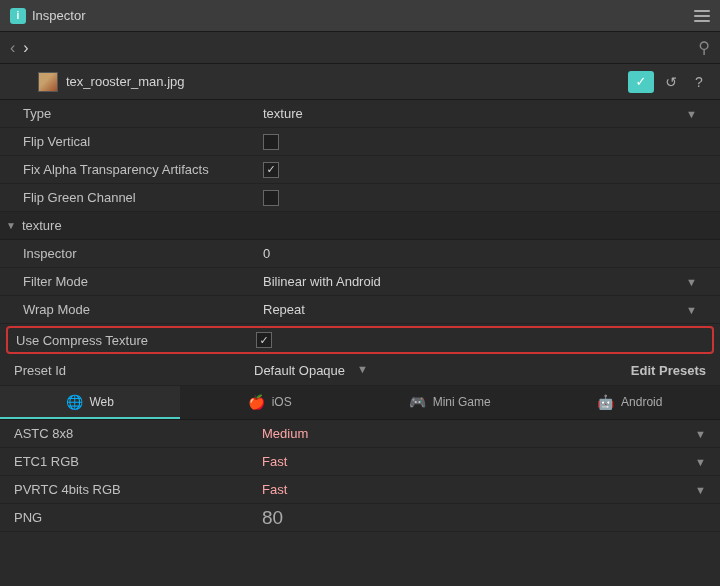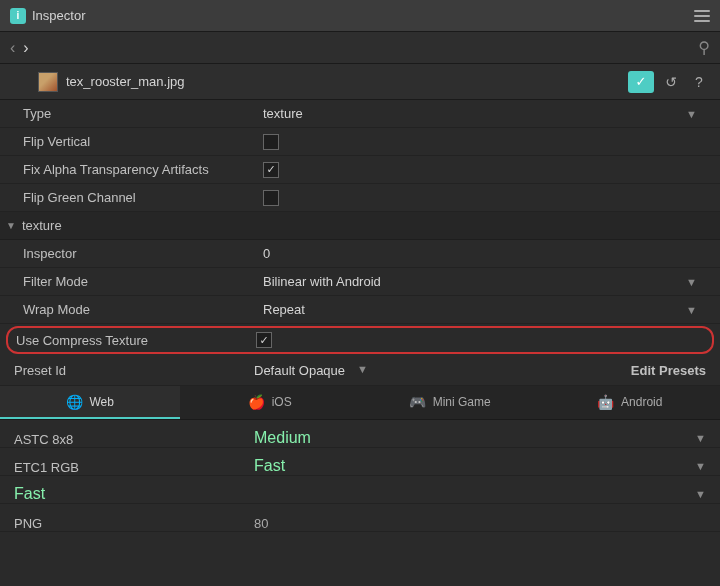--- a/index.html
+++ b/index.html
@@ -171,21 +171,21 @@
     .section-caret {
       font-size: 10px; color: #888;
     }
     .section-label {
       font-size: 13px; color: #c0c0c0; font-weight: 500;
     }
 
     
     .prop-row.highlighted {
       border: 2px solid #cc3333;
-      border-radius: 12px;
+      border-radius: 4px;
       margin: 2px 6px;
       padding: 0 8px;
       height: 28px;
     }
 
     
     .preset-row {
       display: flex;
       align-items: center;
       height: 30px;
@@ -232,38 +232,39 @@
     .tab.active {
       color: #d4d4d4;
       background: #2e2e2e;
       border-bottom: 2px solid #4ecdc4;
     }
     .tab-icon { font-size: 14px; }
 
     
     .plat-row {
       display: flex;
-      align-items: flex-end;
+      align-items: center;
       height: 28px;
       padding: 0 14px;
       border-bottom: 1px solid #222;
+      gap: 8px;
     }
     .plat-label {
       width: 240px;
       font-size: 13px; color: #c0c0c0; flex-shrink: 0;
     }
     .plat-value {
       flex: 1;
       display: flex; align-items: center; justify-content: space-between;
     }
     .plat-value-text {
-      font-size: 16px; color: #86efac;
+      font-size: 13px; color: #fca5a5;
     }
     .plat-value-num {
-      font-size: 13px; color: #aaa;
+      font-size: 19px; color: #aaa;
     }
     .plat-dropdown-arrow { color: #888; font-size: 11px; }
   </style>
 </head>
 <body>
 
 <div class="title-bar">
   <div class="title-bar-left">
     <div class="title-icon">i</div>
     <span class="title-text">Inspector</span>
@@ -407,20 +408,21 @@
 
   <div class="plat-row">
     <span class="plat-label">ETC1 RGB</span>
     <div class="plat-value">
       <span class="plat-value-text">Fast</span>
       <span class="plat-dropdown-arrow">▼</span>
     </div>
   </div>
 
   <div class="plat-row">
+    <span class="plat-label">PVRTC 4bits RGB</span>
     <div class="plat-value">
       <span class="plat-value-text">Fast</span>
       <span class="plat-dropdown-arrow">▼</span>
     </div>
   </div>
 
   <div class="plat-row">
     <span class="plat-label">PNG</span>
     <div class="plat-value">
       <span class="plat-value-num">80</span>

